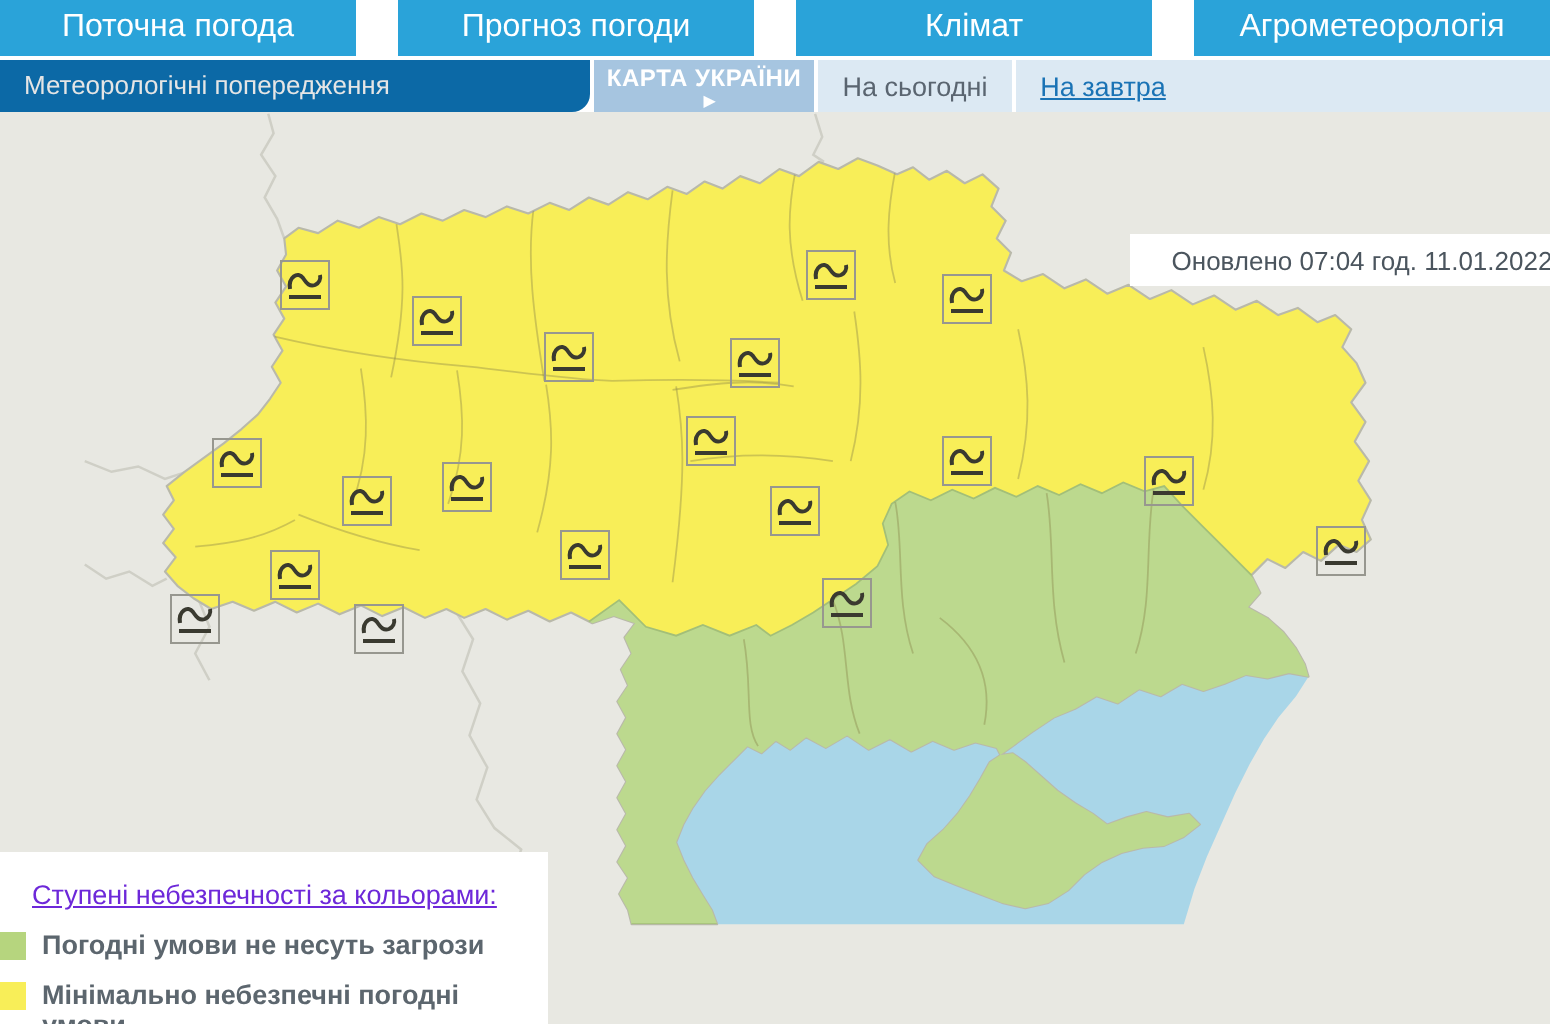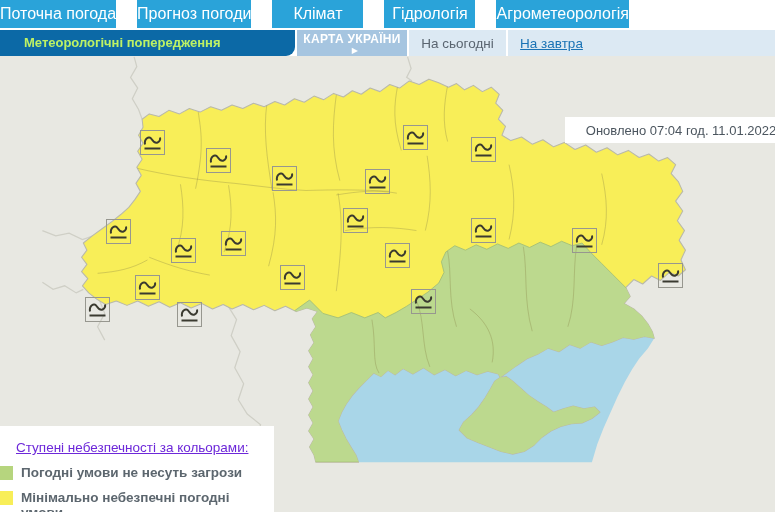--- a/index.html
+++ b/index.html
@@ -1,30 +1,30 @@
 <!DOCTYPE html>
 <html><head>
 <meta charset="utf-8">
 <style>
   html,body{margin:0;padding:0;}
   body{width:775px;height:512px;overflow:hidden;position:relative;
        font-family:"Liberation Sans","DejaVu Sans",sans-serif;background:#fff;}
 
   
-  .topnav{position:absolute;left:0;top:0;width:629px;height:28px;background:#fff;
+  .topnav{position:absolute;left:0;top:0;width:775px;height:28px;background:#fff;
           display:flex;gap:21px;}
   .topnav .tab{flex:1;background:var(--topnav-bg,#2aa3d9);color:#fff;font-size:16px;
           display:flex;align-items:center;justify-content:center;cursor:pointer;
           white-space:nowrap;}
 
   
   .subnav{position:absolute;left:0;top:30px;width:775px;height:26px;background:#fff;}
   .subnav .active-tab{position:absolute;left:0;top:0;width:295px;height:26px;
-          background:var(--active-tab-bg,#0c69a6);color:#bef264;font-weight:bold;font-size:13px;
-          line-height:26px;padding-left:24px;box-sizing:border-box;
+          background:var(--active-tab-bg,#0c69a6);color:#e5e5e5;font-weight:normal;font-size:13px;
+          line-height:26px;padding-left:12px;box-sizing:border-box;
           border-radius:0 0 9px 0;}
   .subnav .seg{position:absolute;top:0;height:26px;display:flex;align-items:center;
           justify-content:center;background:var(--subnav-bg,#dce9f3);font-size:13.5px;}
   .seg.map-btn{left:297px;width:110px;background:var(--map-btn-bg,#a6c5e0);color:#fff;
           font-weight:bold;font-size:12px;letter-spacing:.3px;cursor:pointer;flex-direction:column;}
   .seg.map-btn .arrow{font-size:8px;margin-left:6px;position:relative;top:0px;}
   .seg.today{left:409px;width:97px;color:#5a6570;}
   .seg.tomorrow{left:508px;width:87px;}
   .seg.tomorrow a{color:var(--link-blue,#1a73b5);text-decoration:underline;cursor:pointer;}
   .seg.filler{left:587px;width:188px;}
@@ -52,21 +52,20 @@
   .lrow .swatch{position:absolute;left:0;top:5px;width:13px;height:14px;}
   .lrow .llabel{position:absolute;left:21px;top:4px;font-size:13.5px;color:#5c666e;font-weight:bold;}
 </style>
 </head>
 <body style="--topnav-bg: #2aa3d9; --active-tab-bg: #0c69a6; --map-btn-bg: #a6c5e0; --subnav-bg: #dce9f3; --link-blue: #1a73b5; --map-outside: #e8e8e2;">
 
 <nav class="topnav" id="topnav">
     <div class="tab">Поточна погода</div>
     <div class="tab">Прогноз погоди</div>
     <div class="tab">Клімат</div>
-    <div class="tab">Гідрологія</div>
     <div class="tab">Агрометеорологія</div>
   </nav>
 
 <div class="subnav">
   <div class="active-tab">Метеорологічні попередження</div>
   <div class="seg map-btn">
     <span>КАРТА УКРАЇНИ</span>
     <span class="arrow">▶</span>
   </div>
   <div class="seg today">На сьогодні</div>

